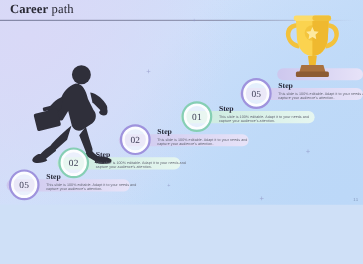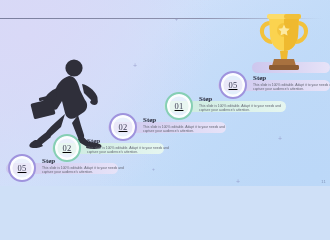--- a/index.html
+++ b/index.html
@@ -45,21 +45,20 @@
   .bar-green{background:linear-gradient(to right,#c9e9dd,#d6efe6 45%,#e6f6f0);}
 
   
   .node{position:absolute;}
   .ring{
     position:absolute;left:0;top:0;
     width:28px;height:28px;border-radius:50%;
     box-sizing:border-box;
     display:flex;align-items:center;justify-content:center;
     background:rgba(255,255,255,.55);
-    text-decoration:underline;
   }
   .ring-purple{border:2.2px solid #9f93dd;box-shadow:0 0 0 2.4px rgba(255,255,255,.85) inset;}
   .ring-green{border:2.2px solid #86cfb4;box-shadow:0 0 0 2.4px rgba(255,255,255,.85) inset;}
   .ring .num{
     font-family:"Liberation Serif", serif;
     font-size:8.5px;color:#3d3d55;letter-spacing:.2px;
   }
   .txt{position:absolute;left:34px;top:3px;width:92px;}
   .txt .h{
     font-family:"Liberation Serif", serif;
@@ -81,20 +80,23 @@
     position:absolute;right:4px;bottom:2px;
     font-size:4px;color:#7f93b8;letter-spacing:.3px;
   }
 </style>
 </head>
 <body>
 
 <div id="slide">
 
   <div id="header">
+    <div id="page-title">
+      <span class="b">Career</span><span class="l"> path</span>
+    </div>
     <div id="title-rule"></div>
   </div>
 
   <div class="spark" style="left:133px;top:62px;">+</div>
   <div class="spark" style="left:278px;top:135px;">+</div>
   <div class="spark" style="left:152px;top:166px;font-size:5px;">+</div>
   <div class="spark" style="left:236px;top:178px;">+</div>
   <div class="spark" style="left:175px;top:16px;font-size:5px;">+</div>
 
   <div class="stair" style="left:6px;top:163px;width:112px;">

